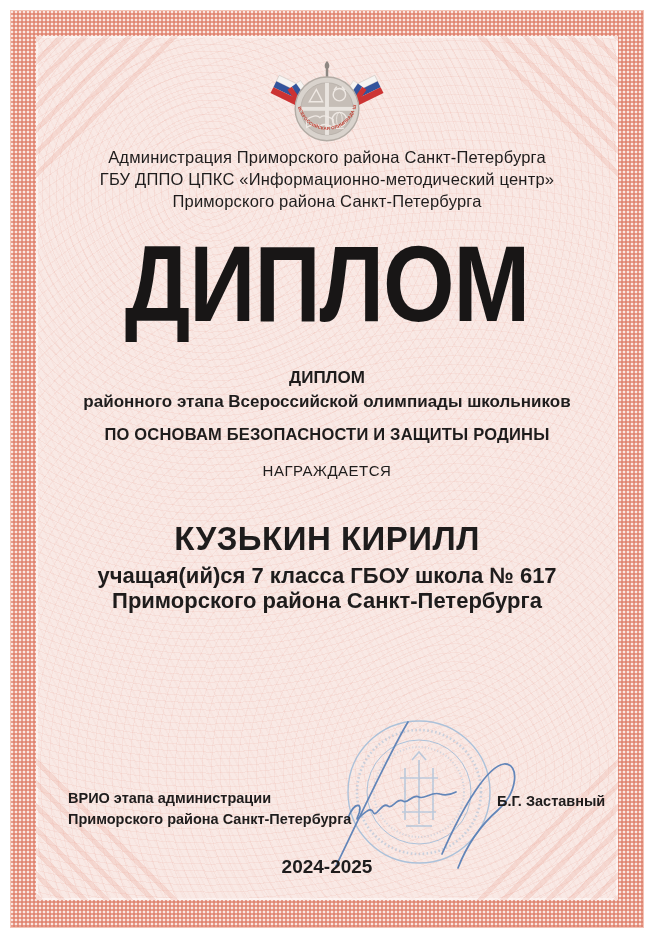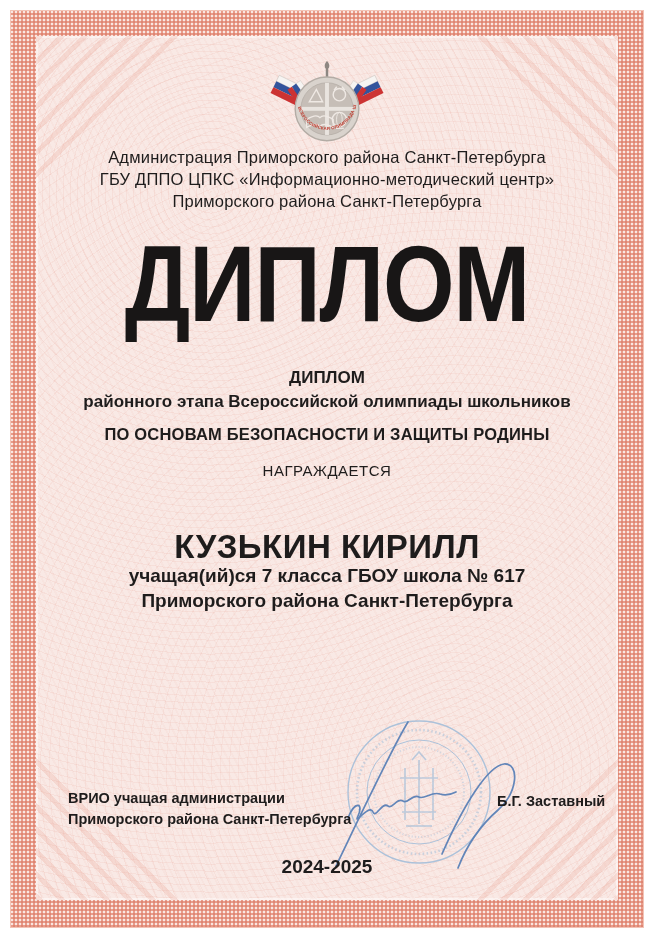--- a/index.html
+++ b/index.html
@@ -34,22 +34,22 @@
   .abs{position:absolute;left:0;width:654px;text-align:center;}
   .emblem{position:absolute;left:262px;top:54px;width:130px;height:92px;}
   .org{top:146px;font-size:16.5px;font-weight:normal;line-height:22px;letter-spacing:0.2px;}
   .big-title{
     top:224px;font-size:92px;font-weight:bold;letter-spacing:-1px;
     transform:scaleY(1.16);transform-origin:top center;color:#181616;
   }
   .award{top:366px;font-size:17px;font-weight:bold;line-height:24px;}
   .award .caps{font-size:16.5px;letter-spacing:0.2px;margin-top:8px;}
   .awarded{top:462px;font-size:15px;font-weight:normal;letter-spacing:0.5px;}
-  .recipient-name{top:520px;font-size:33px;font-weight:bold;letter-spacing:0.5px;margin-top:8px;}
-  .recipient-info{top:563px;font-size:19px;font-weight:bold;line-height:25px;}
+  .recipient-name{top:520px;font-size:33px;font-weight:bold;letter-spacing:0.5px;}
+  .recipient-info{top:563px;font-size:22px;font-weight:bold;line-height:25px;}
   .stamp-wrap{position:absolute;left:322px;top:708px;width:200px;height:170px;}
   .sig-left{position:absolute;left:68px;top:788px;font-size:14.5px;font-weight:bold;line-height:21px;text-align:left;}
   .sig-right{position:absolute;left:497px;top:793px;font-size:14.5px;font-weight:bold;text-align:left;}
   .year{top:856px;font-size:19px;font-weight:bold;}
 </style>
 </head>
 <body>
 
 <div class="page">
   <div class="frame">
@@ -151,19 +151,19 @@
       </g>
     </g>
     <g stroke="#5b81b7" stroke-width="1.7" fill="none" stroke-linecap="round" opacity="0.95">
       <path d="M14,158 C40,104 70,40 86,14"></path>
       <path d="M26,110 c 7,-18 16,-15 10,-2 c -5,11 11,-13 15,-4 c 3,7 9,-11 15,-6 c 4,4 9,-9 15,-5 c 4,4 10,-8 16,-4 c 5,3 13,-6 21,-3 c 6,2 12,0 16,-2"></path>
       <path d="M120,146 C142,96 166,58 182,56 C198,55 196,84 176,102 C160,116 146,134 136,160"></path>
     </g>
   </svg>
 
   <div class="sig-left">
-    <div>ВРИО учащая администрации</div>
+    <div>ВРИО этапа администрации</div>
     <div>Приморского района Санкт-Петербурга</div>
   </div>
   <div class="sig-right">Б.Г. Заставный</div>
 
   <div class="abs year">2024-2025</div>
 </div>
 
 </body></html>

